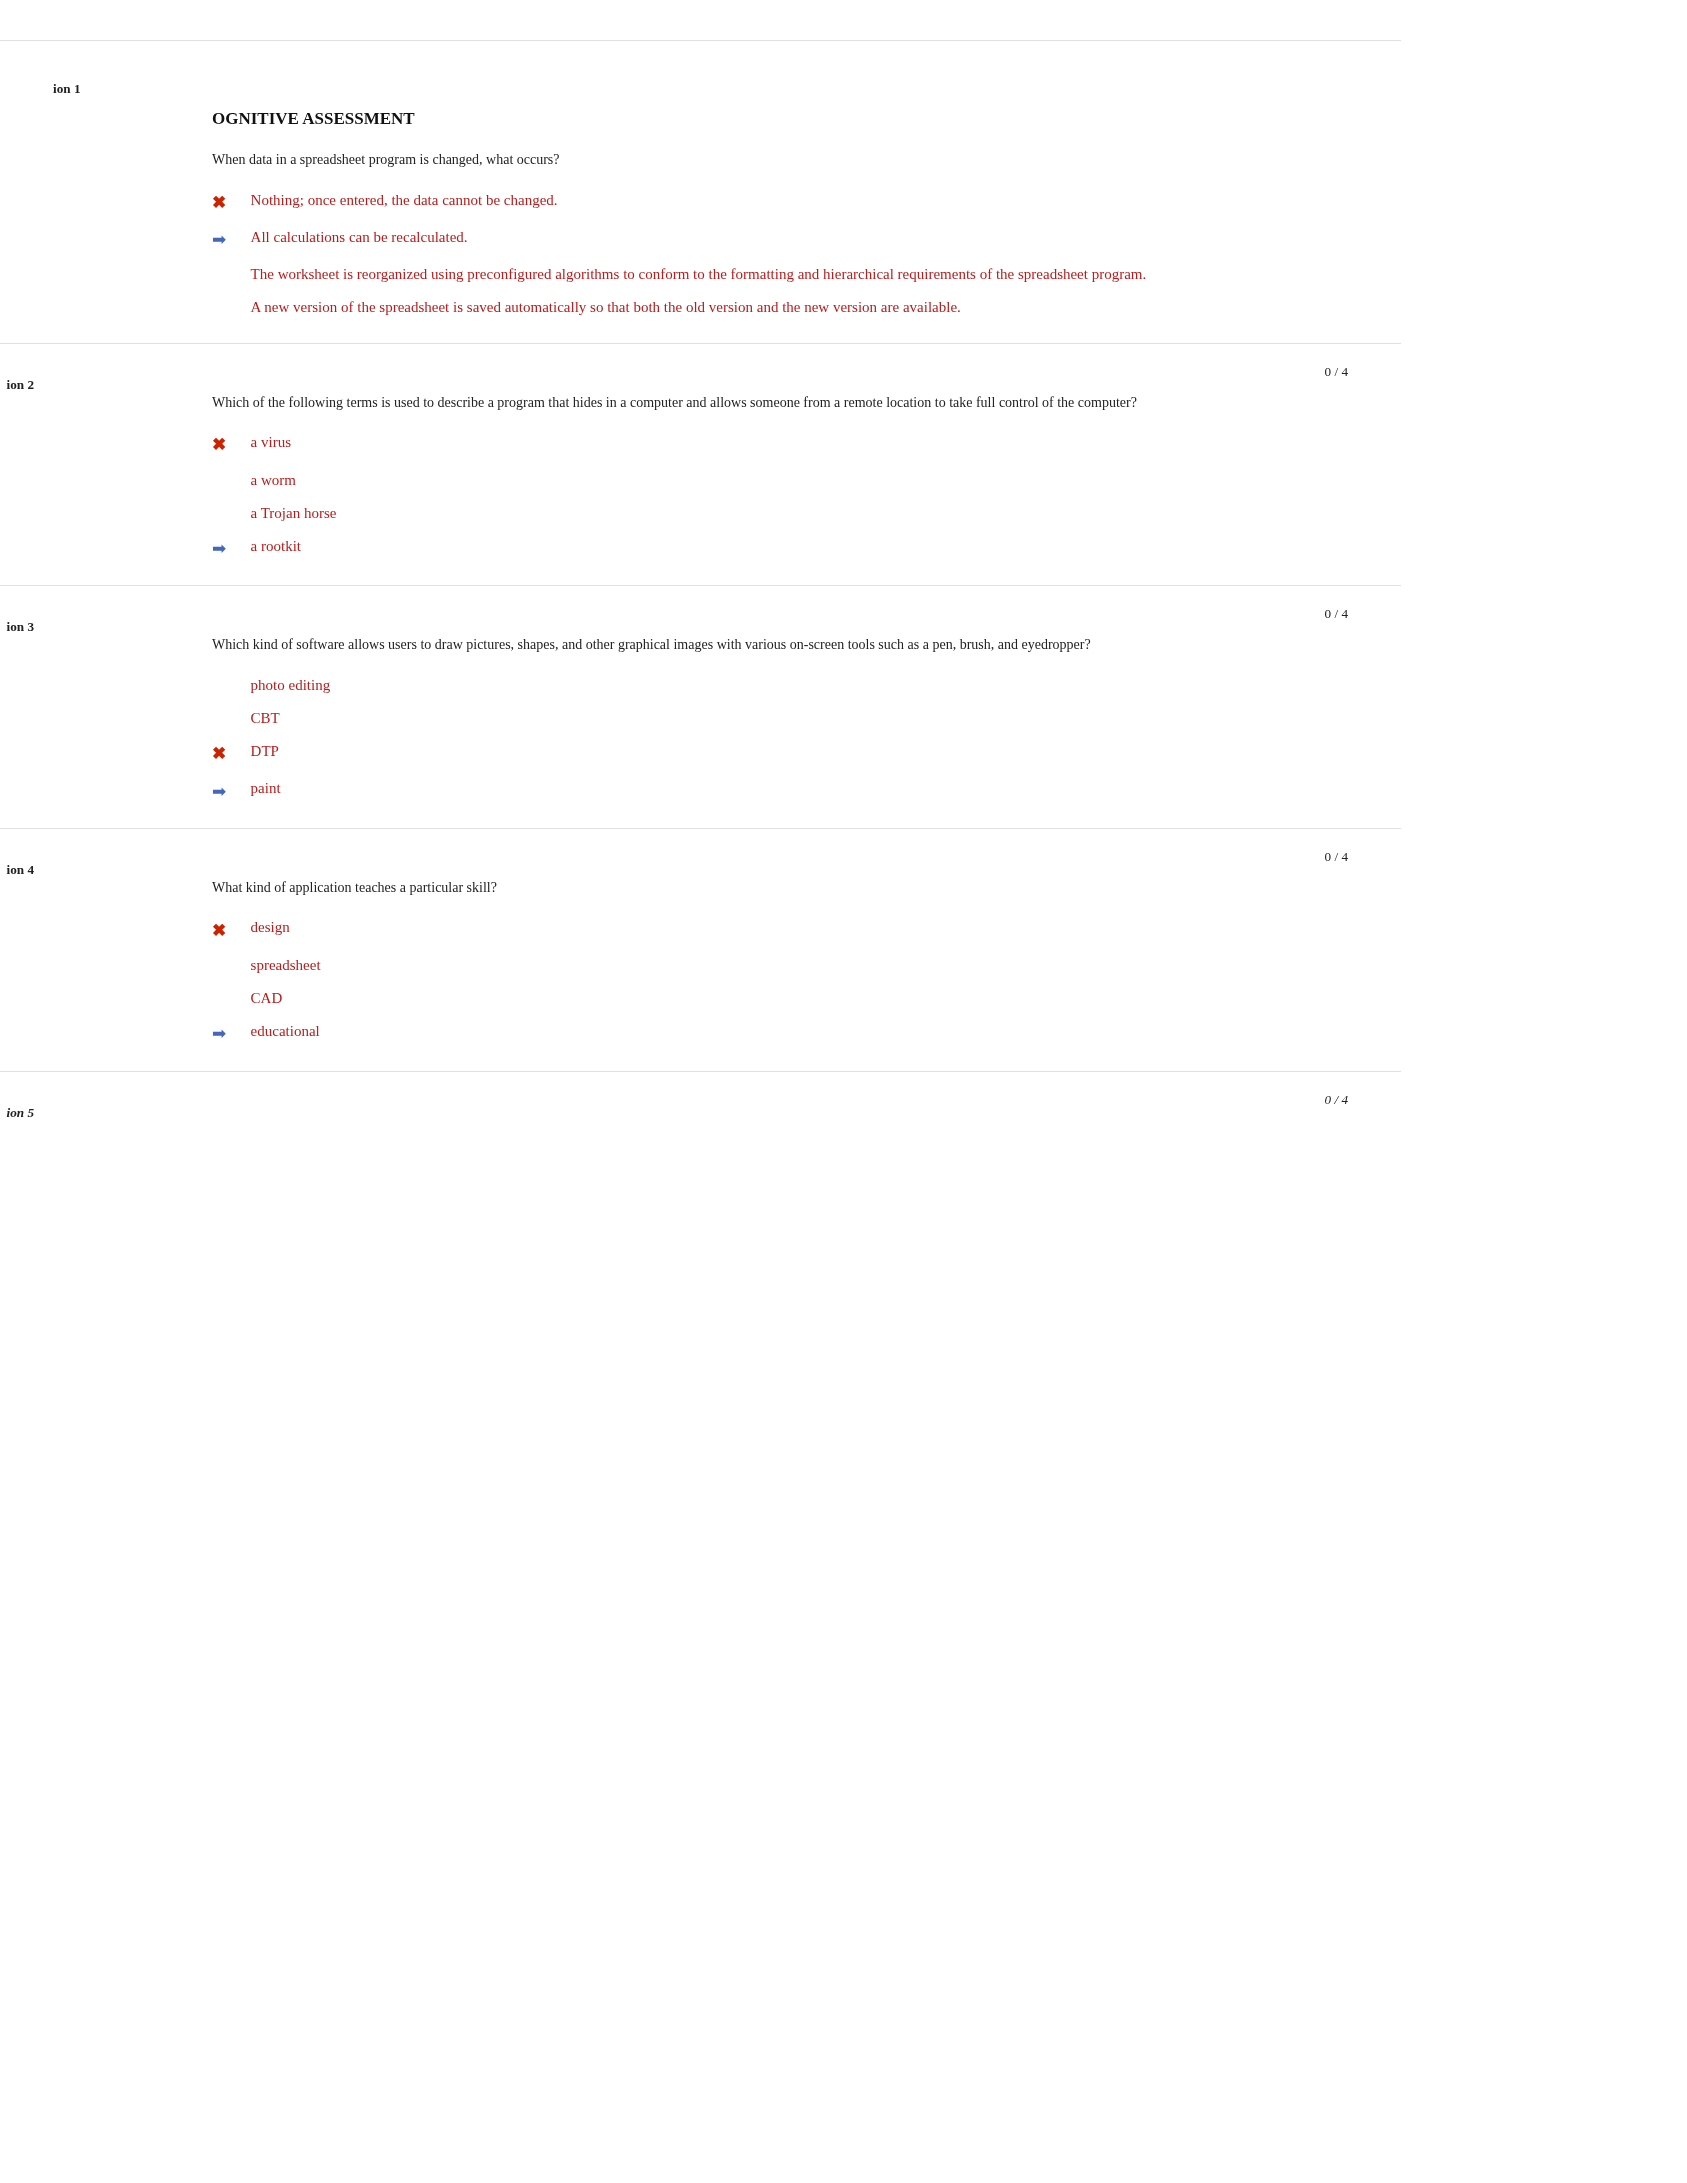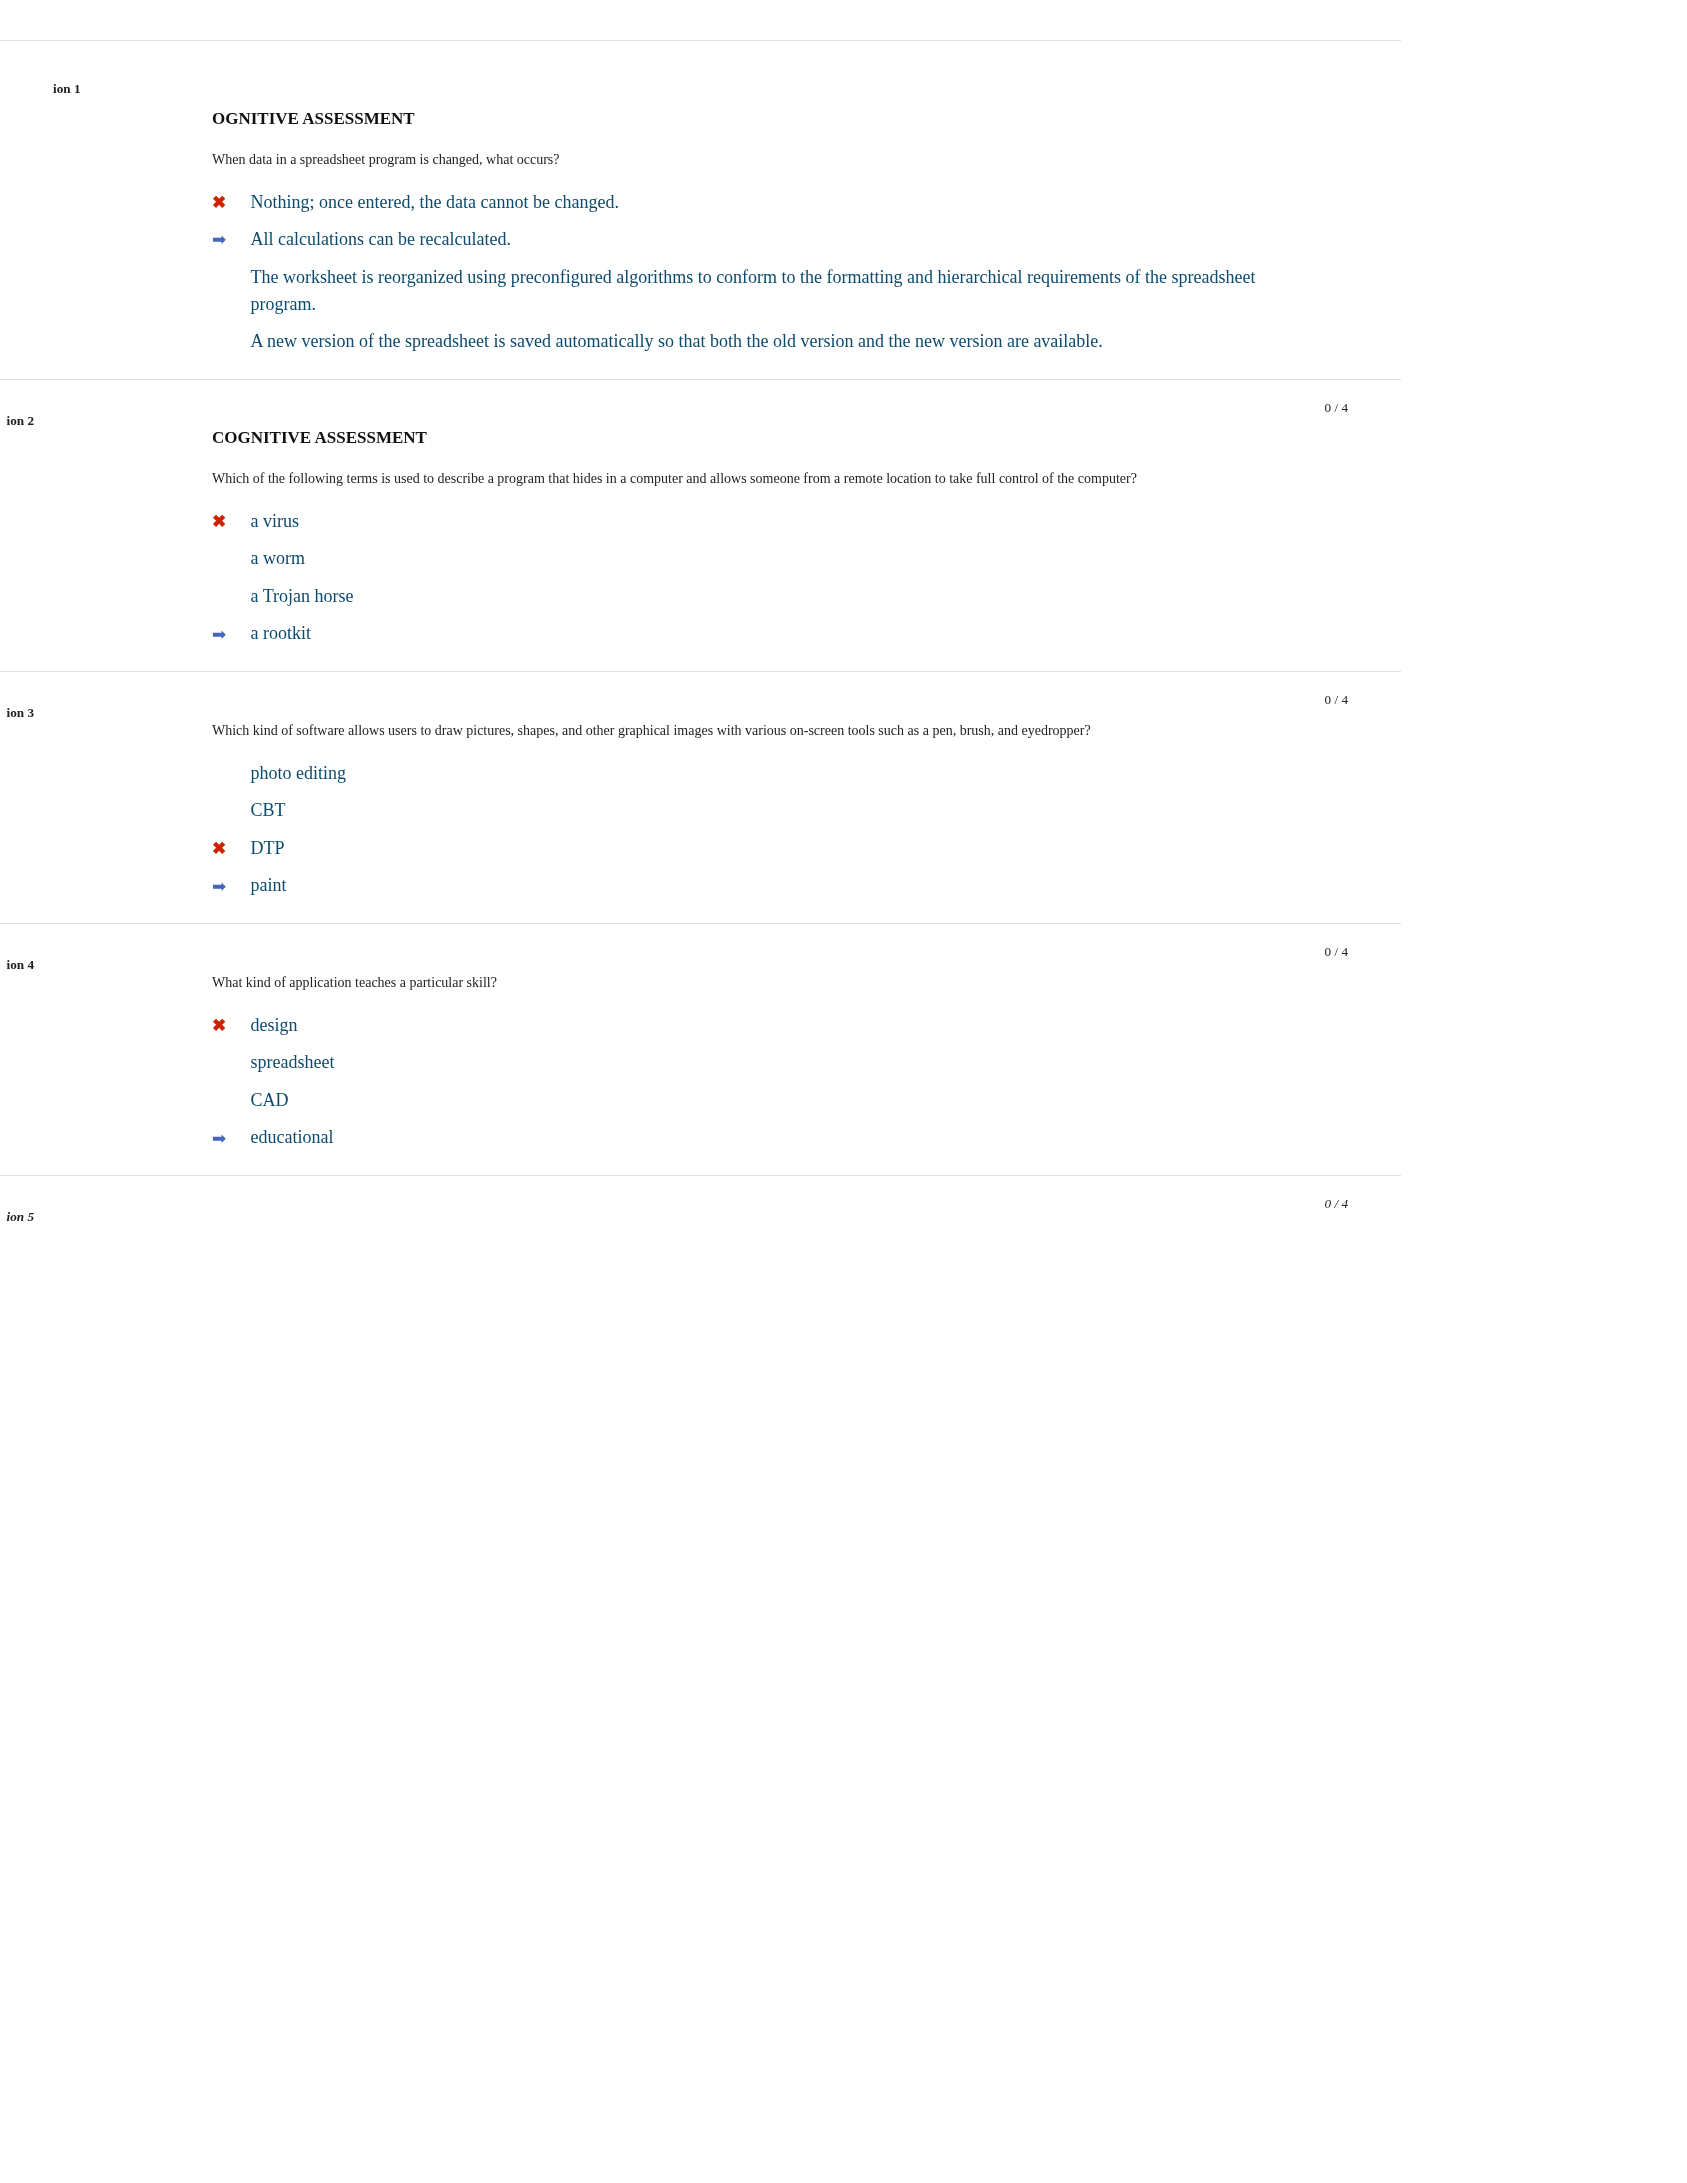--- a/index.html
+++ b/index.html
@@ -88,22 +88,22 @@
     .icon-arrow {
       color: #4466bb;
       font-size: 17px;
       font-family: Arial, sans-serif;
     }
     .icon-empty {
       width: 32px;
       display: inline-block;
     }
     .option-text {
-      font-size: 18px;
-      color: #0c4a6e;
+      font-size: 15px;
+      color: #b91c1c;
       line-height: 1.5;
     }
     
     .partial-top {
       padding-top: 40px;
     }
     .left-label {
       position: absolute;
       left: 6.6px;
       top: 33px;
@@ -143,21 +143,20 @@
       </li>
     </ul>
   </div>
 
   <div class="question-block" style="position:relative;">
     <span class="left-label">ion 2</span>
     <div class="question-header">
       <span style="visibility:hidden;">ion 2</span>
       <span class="question-score">0 / 4</span>
     </div>
-    <div class="section-title">COGNITIVE ASSESSMENT</div>
     <div class="question-text">Which of the following terms is used to describe a program that hides in a computer and allows someone from a remote location to take full control of the computer?</div>
     <ul class="options-list">
       <li class="option-item">
         <span class="option-icon icon-x">✖</span>
         <span class="option-text">a virus</span>
       </li>
       <li class="option-item">
         <span class="option-icon icon-empty">&nbsp;</span>
         <span class="option-text">a worm</span>
       </li>

